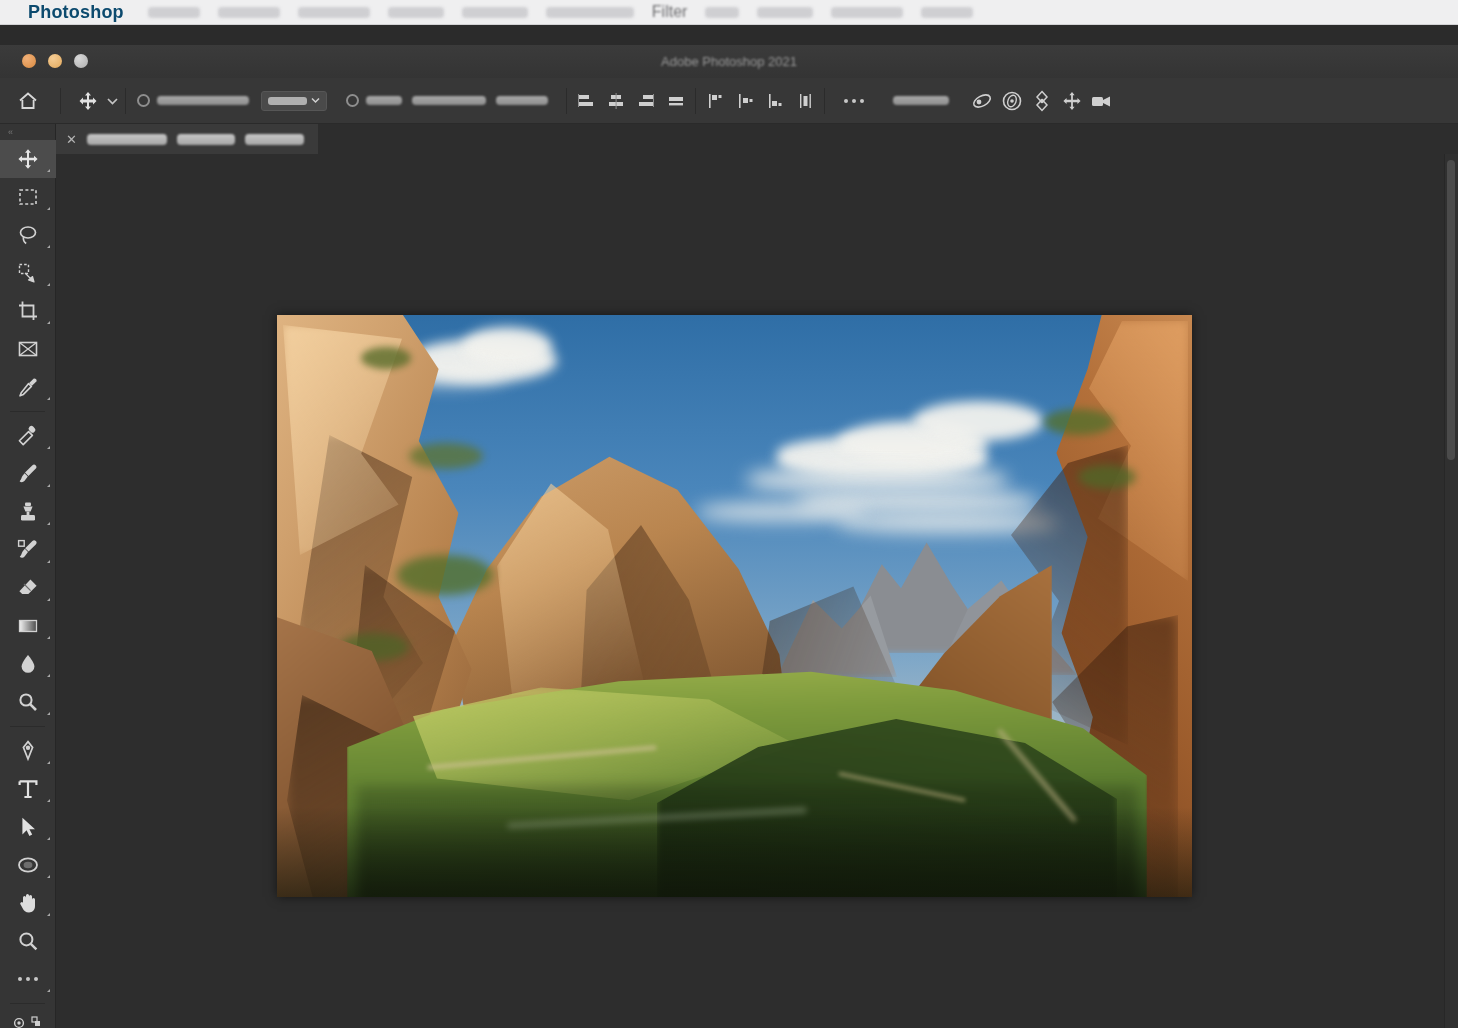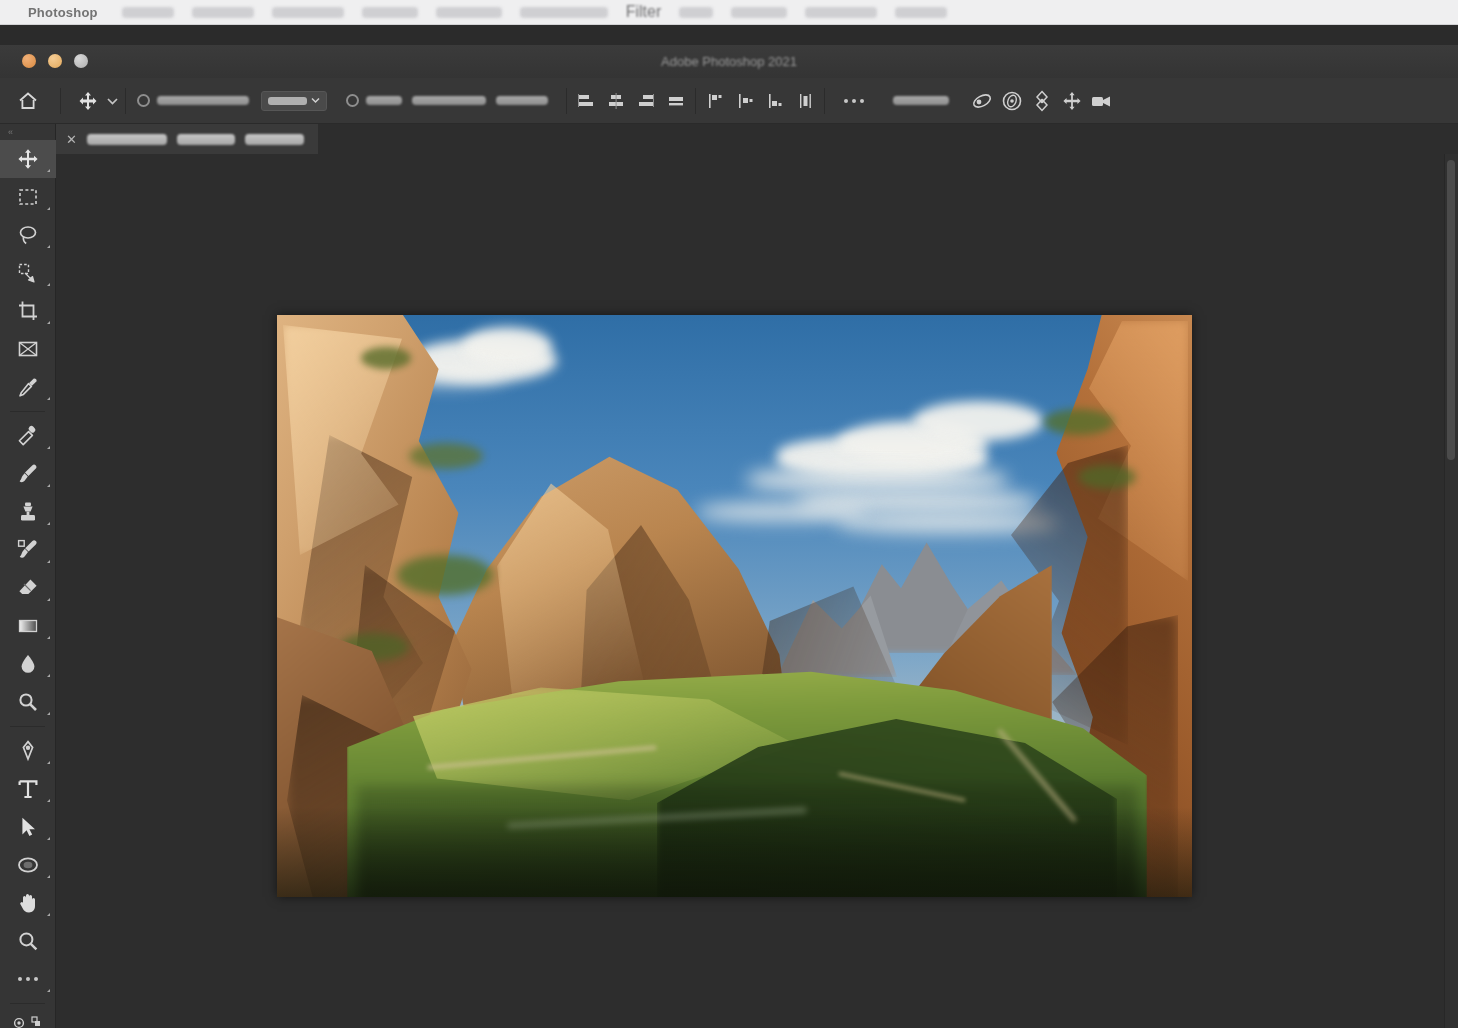--- a/index.html
+++ b/index.html
@@ -5,21 +5,21 @@
   * { margin:0; padding:0; box-sizing:border-box; }
   html,body { width:1458px; height:1028px; overflow:hidden; background:#2b2b2b;
     font-family:"Liberation Sans", sans-serif; }
 
   #root { position:relative; width:1458px; height:1028px; }
 
   
   .menubar { position:absolute; left:0; top:0; width:1458px; height:25px;
     background:#efeff0; display:flex; align-items:center; padding-left:28px;
     border-bottom:1px solid #d2d2d4; }
-  .menu-app { font-size:13px; font-weight:bold; color:#737373; letter-spacing:.2px;
+  .menu-app { font-size:18px; font-weight:bold; color:#0c4a6e; letter-spacing:.2px;
     filter:blur(.35px); margin-right:24px; }
   .menu-blur { height:11px; border-radius:4px; background:#cfcfd2; margin-right:18px;
     filter:blur(1.4px); }
   .menu-text { font-size:16px; color:#6e6e70; filter:blur(.9px); margin-right:18px; }
 
   
   .window { position:absolute; left:0; top:25px; width:1458px; height:1003px;
     background:#323232;margin-top:20px; }
 
   

